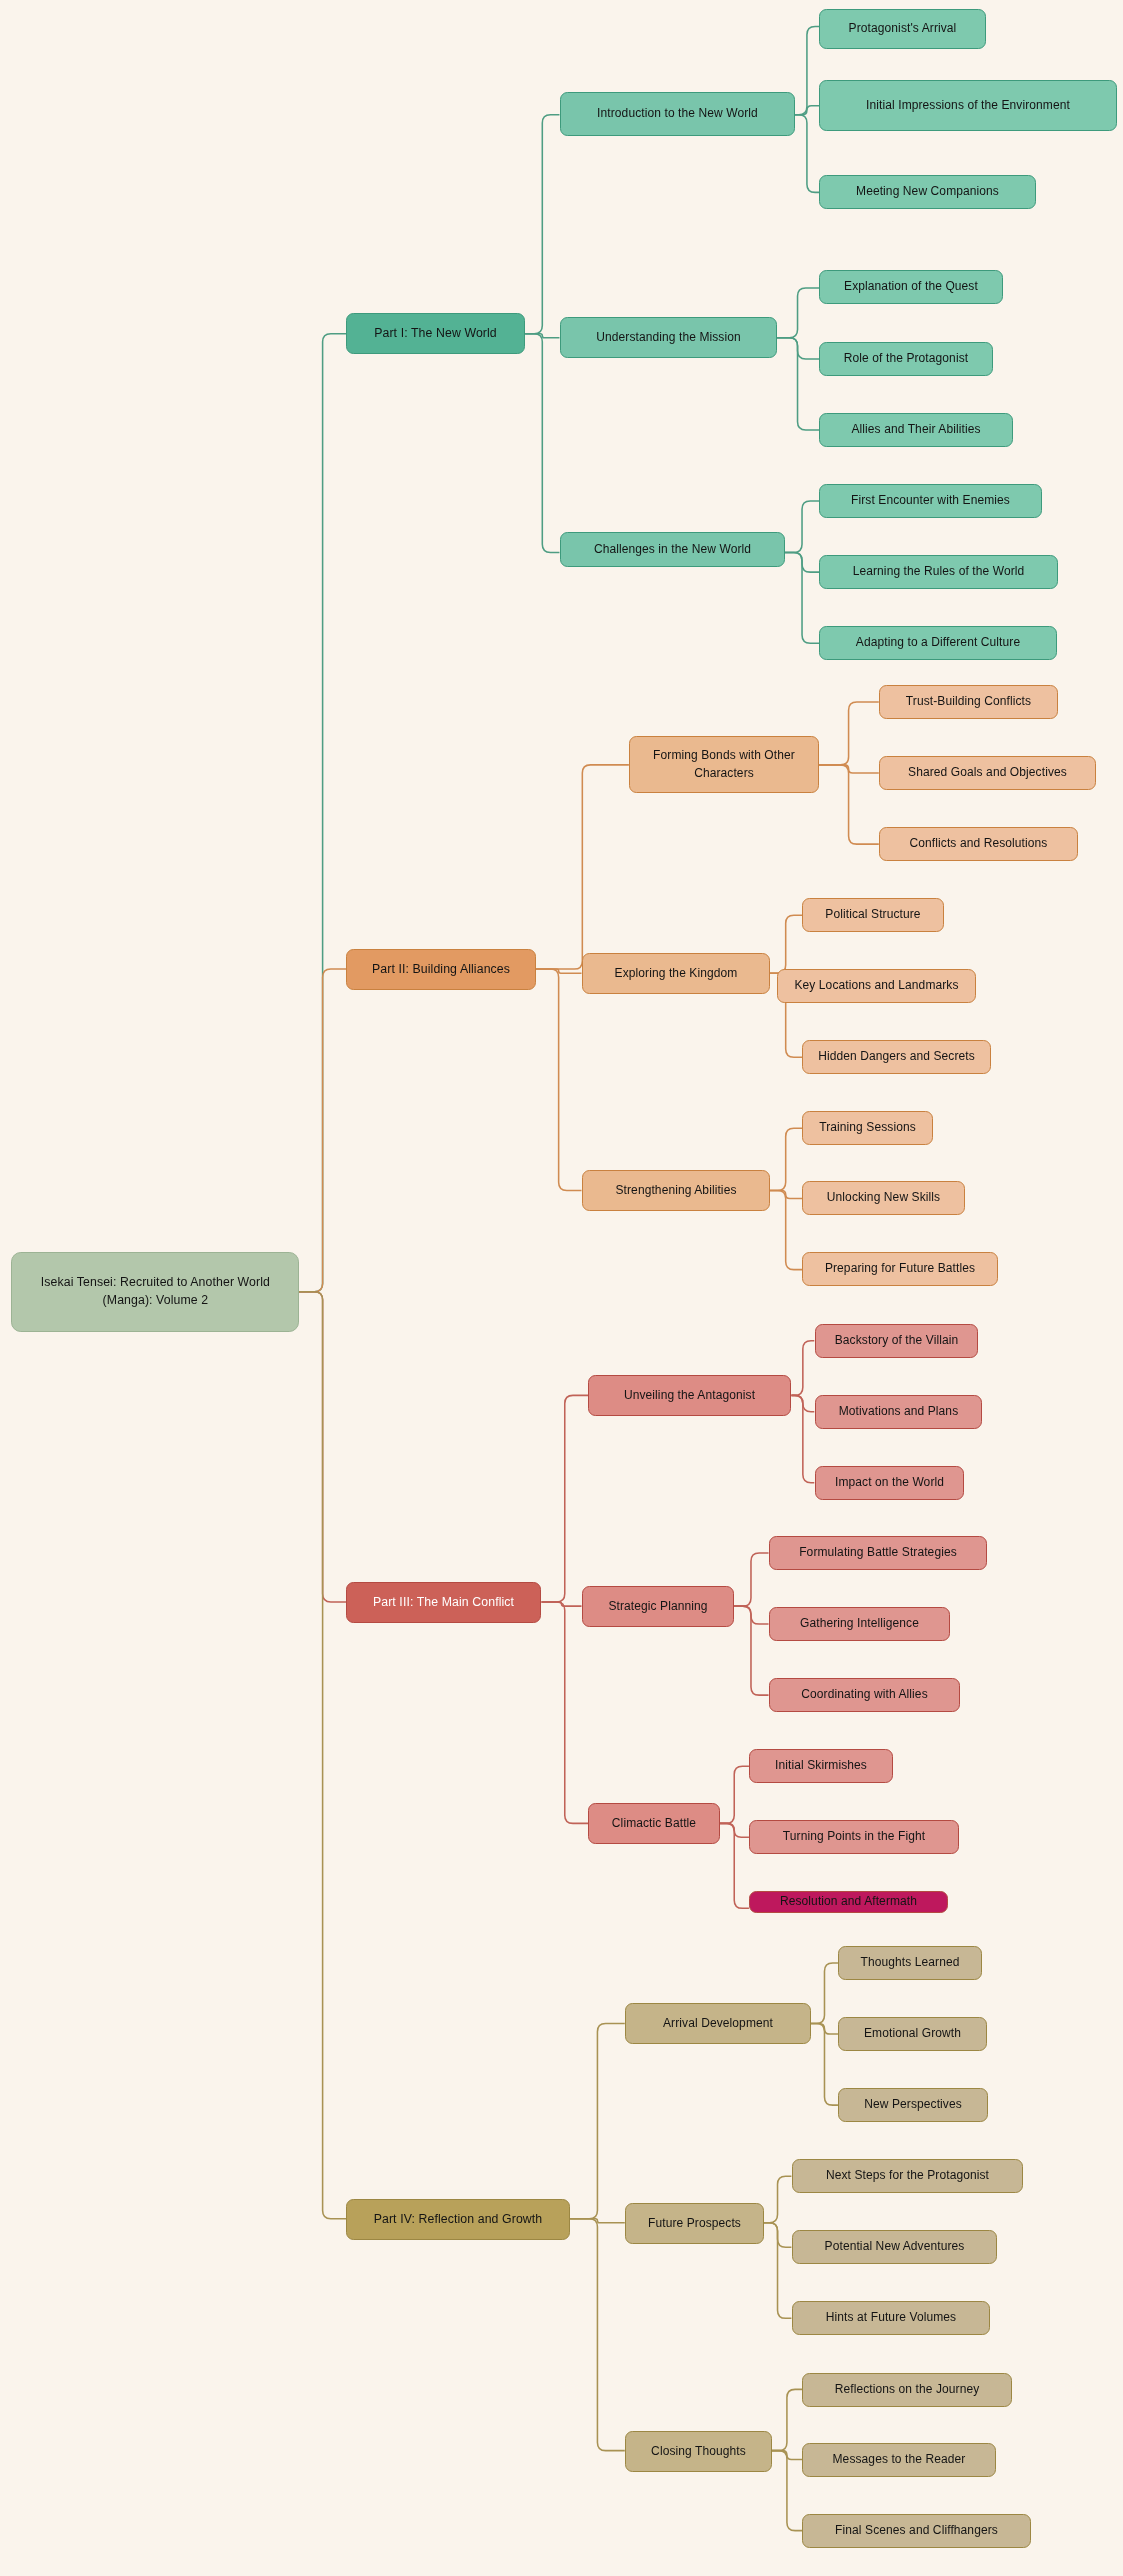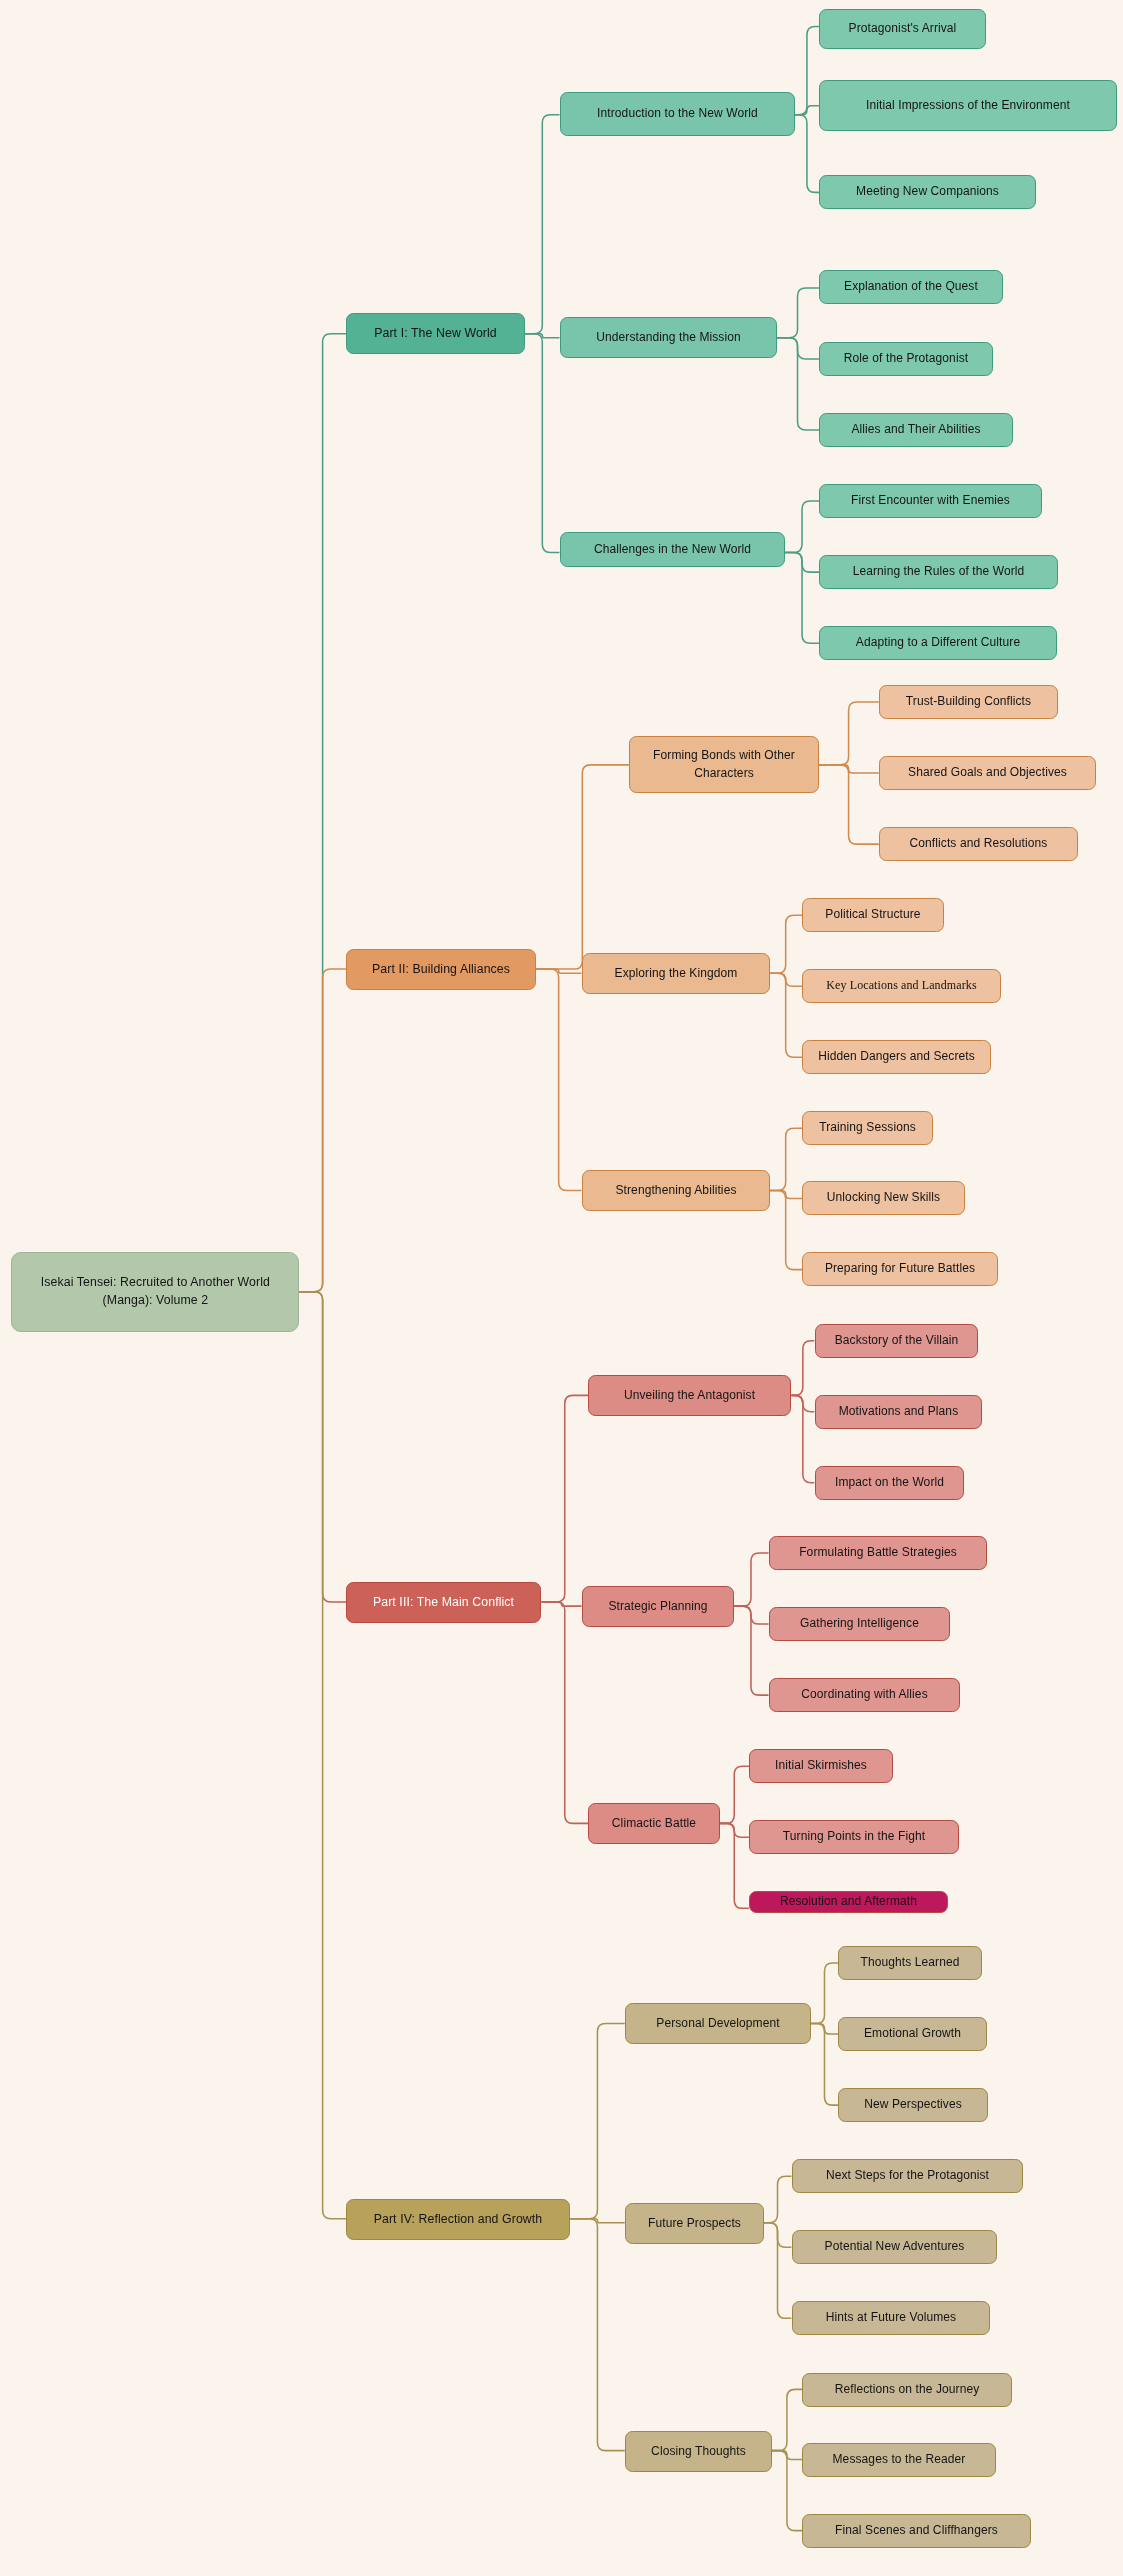--- a/index.html
+++ b/index.html
@@ -121,41 +121,41 @@
       <div class="node lvl3" style="left: 819px; top: 484px; width: 223px; height: 34px; background: rgb(126, 201, 174); border: 0.8px solid rgb(61, 154, 124);">First Encounter with Enemies</div>
       <div class="node lvl3" style="left: 819px; top: 555px; width: 239px; height: 34px; background: rgb(126, 201, 174); border: 0.8px solid rgb(61, 154, 124);">Learning the Rules of the World</div>
       <div class="node lvl3" style="left: 819px; top: 626px; width: 238px; height: 34px; background: rgb(126, 201, 174); border: 0.8px solid rgb(61, 154, 124);">Adapting to a Different Culture</div>
       <div class="node lvl1" style="left: 346px; top: 949px; width: 190px; height: 41px; background: rgb(226, 154, 98); border: 0.8px solid rgb(201, 129, 63);">Part II: Building Alliances</div>
       <div class="node lvl2" style="left: 629px; top: 736px; width: 190px; height: 57px; background: rgb(234, 185, 143); border: 0.8px solid rgb(201, 129, 63);">Forming Bonds with Other Characters</div>
       <div class="node lvl3" style="left: 879px; top: 685px; width: 179px; height: 34px; background: rgb(238, 193, 160); border: 0.8px solid rgb(201, 129, 63);">Trust-Building Conflicts</div>
       <div class="node lvl3" style="left: 879px; top: 756px; width: 217px; height: 34px; background: rgb(238, 193, 160); border: 0.8px solid rgb(201, 129, 63);">Shared Goals and Objectives</div>
       <div class="node lvl3" style="left: 879px; top: 827px; width: 199px; height: 34px; background: rgb(238, 193, 160); border: 0.8px solid rgb(201, 129, 63);">Conflicts and Resolutions</div>
       <div class="node lvl2" style="left: 582px; top: 953px; width: 188px; height: 41px; background: rgb(234, 185, 143); border: 0.8px solid rgb(201, 129, 63);">Exploring the Kingdom</div>
       <div class="node lvl3" style="left: 802px; top: 898px; width: 142px; height: 34px; background: rgb(238, 193, 160); border: 0.8px solid rgb(201, 129, 63);">Political Structure</div>
-      <div class="node lvl3" style="left: 802px; top: 969px; width: 199px; height: 34px; background: rgb(238, 193, 160); border: 0.8px solid rgb(201, 129, 63); font-family: Liberation Serif, serif;">Key Locations and Landmarks</div>
+      <div class="node lvl3" style="left: 777px; top: 969px; width: 199px; height: 34px; background: rgb(238, 193, 160); border: 0.8px solid rgb(201, 129, 63);">Key Locations and Landmarks</div>
       <div class="node lvl3" style="left: 802px; top: 1040px; width: 189px; height: 34px; background: rgb(238, 193, 160); border: 0.8px solid rgb(201, 129, 63);">Hidden Dangers and Secrets</div>
       <div class="node lvl2" style="left: 582px; top: 1170px; width: 188px; height: 41px; background: rgb(234, 185, 143); border: 0.8px solid rgb(201, 129, 63);">Strengthening Abilities</div>
       <div class="node lvl3" style="left: 802px; top: 1111px; width: 131px; height: 34px; background: rgb(238, 193, 160); border: 0.8px solid rgb(201, 129, 63);">Training Sessions</div>
       <div class="node lvl3" style="left: 802px; top: 1181px; width: 163px; height: 34px; background: rgb(238, 193, 160); border: 0.8px solid rgb(201, 129, 63);">Unlocking New Skills</div>
       <div class="node lvl3" style="left: 802px; top: 1252px; width: 196px; height: 34px; background: rgb(238, 193, 160); border: 0.8px solid rgb(201, 129, 63);">Preparing for Future Battles</div>
       <div class="node lvl1 white-text" style="left: 346px; top: 1582px; width: 195px; height: 41px; background: rgb(204, 97, 88); border: 0.8px solid rgb(180, 74, 66);">Part III: The Main Conflict</div>
       <div class="node lvl2" style="left: 588px; top: 1375px; width: 203px; height: 41px; background: rgb(221, 140, 133); border: 0.8px solid rgb(180, 74, 66);">Unveiling the Antagonist</div>
       <div class="node lvl3" style="left: 815px; top: 1324px; width: 163px; height: 34px; background: rgb(223, 150, 144); border: 0.8px solid rgb(180, 74, 66);">Backstory of the Villain</div>
       <div class="node lvl3" style="left: 815px; top: 1395px; width: 167px; height: 34px; background: rgb(223, 150, 144); border: 0.8px solid rgb(180, 74, 66);">Motivations and Plans</div>
       <div class="node lvl3" style="left: 815px; top: 1466px; width: 149px; height: 34px; background: rgb(223, 150, 144); border: 0.8px solid rgb(180, 74, 66);">Impact on the World</div>
       <div class="node lvl2" style="left: 582px; top: 1586px; width: 152px; height: 41px; background: rgb(221, 140, 133); border: 0.8px solid rgb(180, 74, 66);">Strategic Planning</div>
       <div class="node lvl3" style="left: 769px; top: 1536px; width: 218px; height: 34px; background: rgb(223, 150, 144); border: 0.8px solid rgb(180, 74, 66);">Formulating Battle Strategies</div>
       <div class="node lvl3" style="left: 769px; top: 1607px; width: 181px; height: 34px; background: rgb(223, 150, 144); border: 0.8px solid rgb(180, 74, 66);">Gathering Intelligence</div>
       <div class="node lvl3" style="left: 769px; top: 1678px; width: 191px; height: 34px; background: rgb(223, 150, 144); border: 0.8px solid rgb(180, 74, 66);">Coordinating with Allies</div>
       <div class="node lvl2" style="left: 588px; top: 1803px; width: 132px; height: 41px; background: rgb(221, 140, 133); border: 0.8px solid rgb(180, 74, 66);">Climactic Battle</div>
       <div class="node lvl3" style="left: 749px; top: 1749px; width: 144px; height: 34px; background: rgb(223, 150, 144); border: 0.8px solid rgb(180, 74, 66);">Initial Skirmishes</div>
       <div class="node lvl3" style="left: 749px; top: 1820px; width: 210px; height: 34px; background: rgb(223, 150, 144); border: 0.8px solid rgb(180, 74, 66);">Turning Points in the Fight</div>
       <div class="node lvl3" style="left: 749px; top: 1891px; width: 199px; height: 22px; background: #be185d; border: 0.8px solid rgb(180, 74, 66);">Resolution and Aftermath</div>
       <div class="node lvl1" style="left: 346px; top: 2199px; width: 224px; height: 41px; background: rgb(184, 161, 90); border: 0.8px solid rgb(156, 135, 67);">Part IV: Reflection and Growth</div>
-      <div class="node lvl2" style="left: 625px; top: 2003px; width: 186px; height: 41px; background: rgb(197, 180, 137); border: 0.8px solid rgb(156, 135, 67);">Personal Development</div>
+      <div class="node lvl2" style="left: 625px; top: 2003px; width: 186px; height: 41px; background: rgb(197, 180, 137); border: 0.8px solid rgb(156, 135, 67);">Arrival Development</div>
       <div class="node lvl3" style="left: 838px; top: 1946px; width: 144px; height: 34px; background: rgb(199, 183, 149); border: 0.8px solid rgb(156, 135, 67);">Thoughts Learned</div>
       <div class="node lvl3" style="left: 838px; top: 2017px; width: 149px; height: 34px; background: rgb(199, 183, 149); border: 0.8px solid rgb(156, 135, 67);">Emotional Growth</div>
       <div class="node lvl3" style="left: 838px; top: 2088px; width: 150px; height: 34px; background: rgb(199, 183, 149); border: 0.8px solid rgb(156, 135, 67); text-align: center;">New Perspectives</div>
       <div class="node lvl2" style="left: 625px; top: 2203px; width: 139px; height: 41px; background: rgb(197, 180, 137); border: 0.8px solid rgb(156, 135, 67);">Future Prospects</div>
       <div class="node lvl3" style="left: 792px; top: 2159px; width: 231px; height: 34px; background: rgb(199, 183, 149); border: 0.8px solid rgb(156, 135, 67);">Next Steps for the Protagonist</div>
       <div class="node lvl3" style="left: 792px; top: 2230px; width: 205px; height: 34px; background: rgb(199, 183, 149); border: 0.8px solid rgb(156, 135, 67);">Potential New Adventures</div>
       <div class="node lvl3" style="left: 792px; top: 2301px; width: 198px; height: 34px; background: rgb(199, 183, 149); border: 0.8px solid rgb(156, 135, 67);">Hints at Future Volumes</div>
       <div class="node lvl2" style="left: 625px; top: 2431px; width: 147px; height: 41px; background: rgb(197, 180, 137); border: 0.8px solid rgb(156, 135, 67);">Closing Thoughts</div>
       <div class="node lvl3" style="left: 802px; top: 2373px; width: 210px; height: 34px; background: rgb(199, 183, 149); border: 0.8px solid rgb(156, 135, 67);">Reflections on the Journey</div>
       <div class="node lvl3" style="left: 802px; top: 2443px; width: 194px; height: 34px; background: rgb(199, 183, 149); border: 0.8px solid rgb(156, 135, 67);">Messages to the Reader</div>

